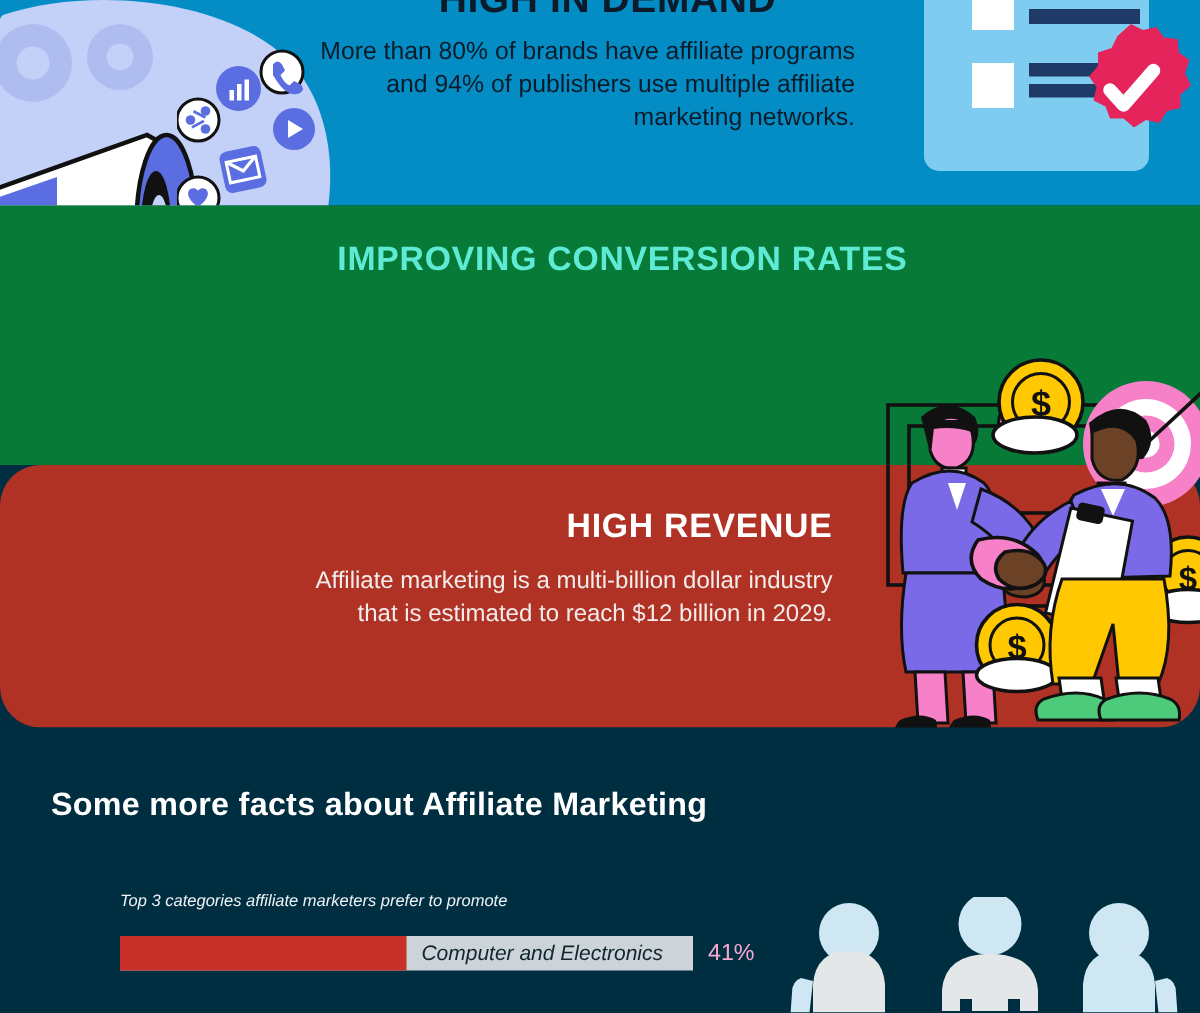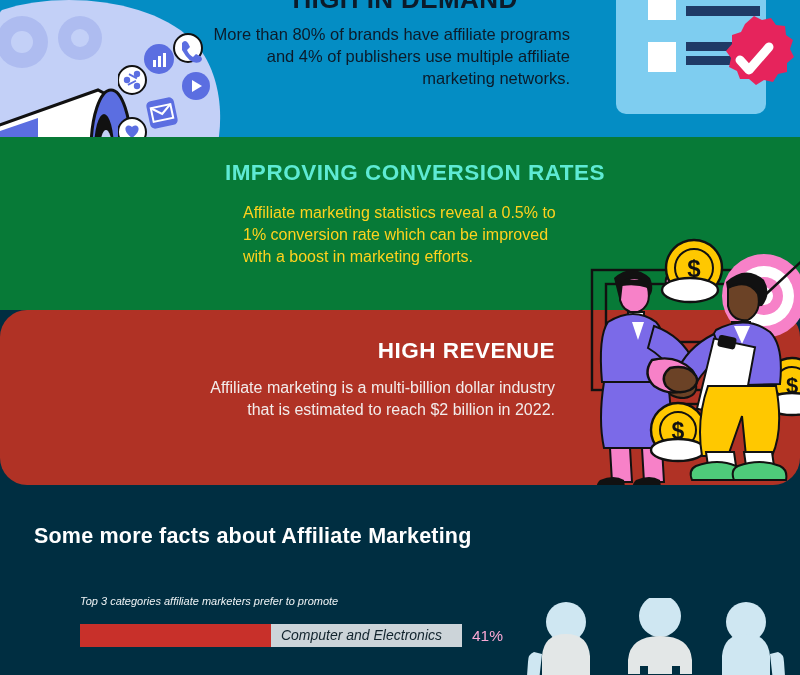--- a/index.html
+++ b/index.html
@@ -157,31 +157,30 @@
         <rect x="74" y="68" width="46" height="9" fill="#1f3a66"></rect>
         <rect x="74" y="82" width="46" height="9" fill="#1f3a66"></rect>
         <g transform="translate(142,86)">
           <path d="M0,-44 L8,-40 L17,-42 L22,-35 L31,-34 L32,-25 L39,-20 L36,-11 L40,-3 L33,3 L33,12 L24,14 L19,22 L10,20 L2,25 L-5,19 L-14,19 L-17,11 L-25,7 L-23,-2 L-28,-9 L-22,-16 L-22,-25 L-13,-28 L-9,-36 Z" fill="#e6245c"></path>
           <path d="M-14,0 l9,10 l20,-23" fill="none" stroke="#ffffff" stroke-width="9" stroke-linecap="round" stroke-linejoin="round"></path>
         </g>
       </svg>
     </div>
 
     <div class="demand-title">HIGH IN DEMAND</div>
-    <div class="demand-body">More than 80% of brands have affiliate programs and 4% of publishers use multiple affiliate marketing networks.</div>
+    <div class="demand-body">More than 80% of brands have affiliate programs and 94% of publishers use multiple affiliate marketing networks.</div>
   </div>
 
   <div class="band band-conversion">
     <div class="conv-title">IMPROVING CONVERSION RATES</div>
-    <div class="conv-body">Affiliate marketing statistics reveal a 0.5% to 1% conversion rate which can be improved with a boost in marketing efforts.</div>
   </div>
 
   <div class="band band-revenue">
     <div class="rev-title">HIGH REVENUE</div>
-    <div class="rev-body">Affiliate marketing is a multi-billion dollar industry that is estimated to reach $2 billion in 2022.</div>
+    <div class="rev-body">Affiliate marketing is a multi-billion dollar industry that is estimated to reach $12 billion in 2029.</div>
   </div>
 
   <div class="illus illus-handshake">
     <svg width="240" height="250" viewBox="0 0 240 250">
       <g fill="none" stroke="#111" stroke-width="2.4">
         <rect x="26" y="32" width="150" height="120"></rect>
         <rect x="40" y="46" width="150" height="120"></rect>
         <rect x="56" y="104" width="120" height="76"></rect>
       </g>
       <g>

